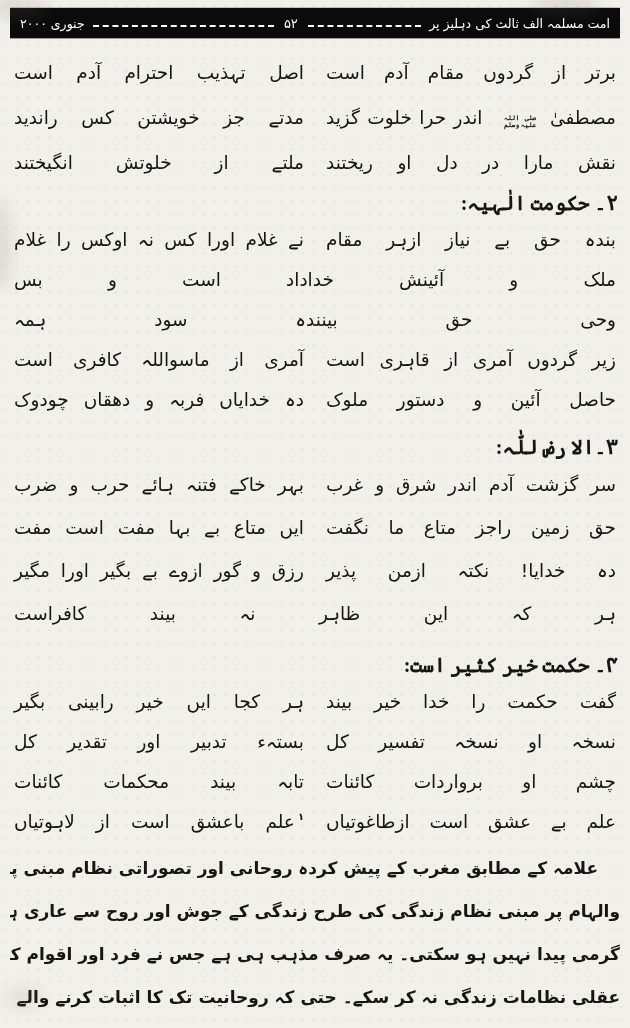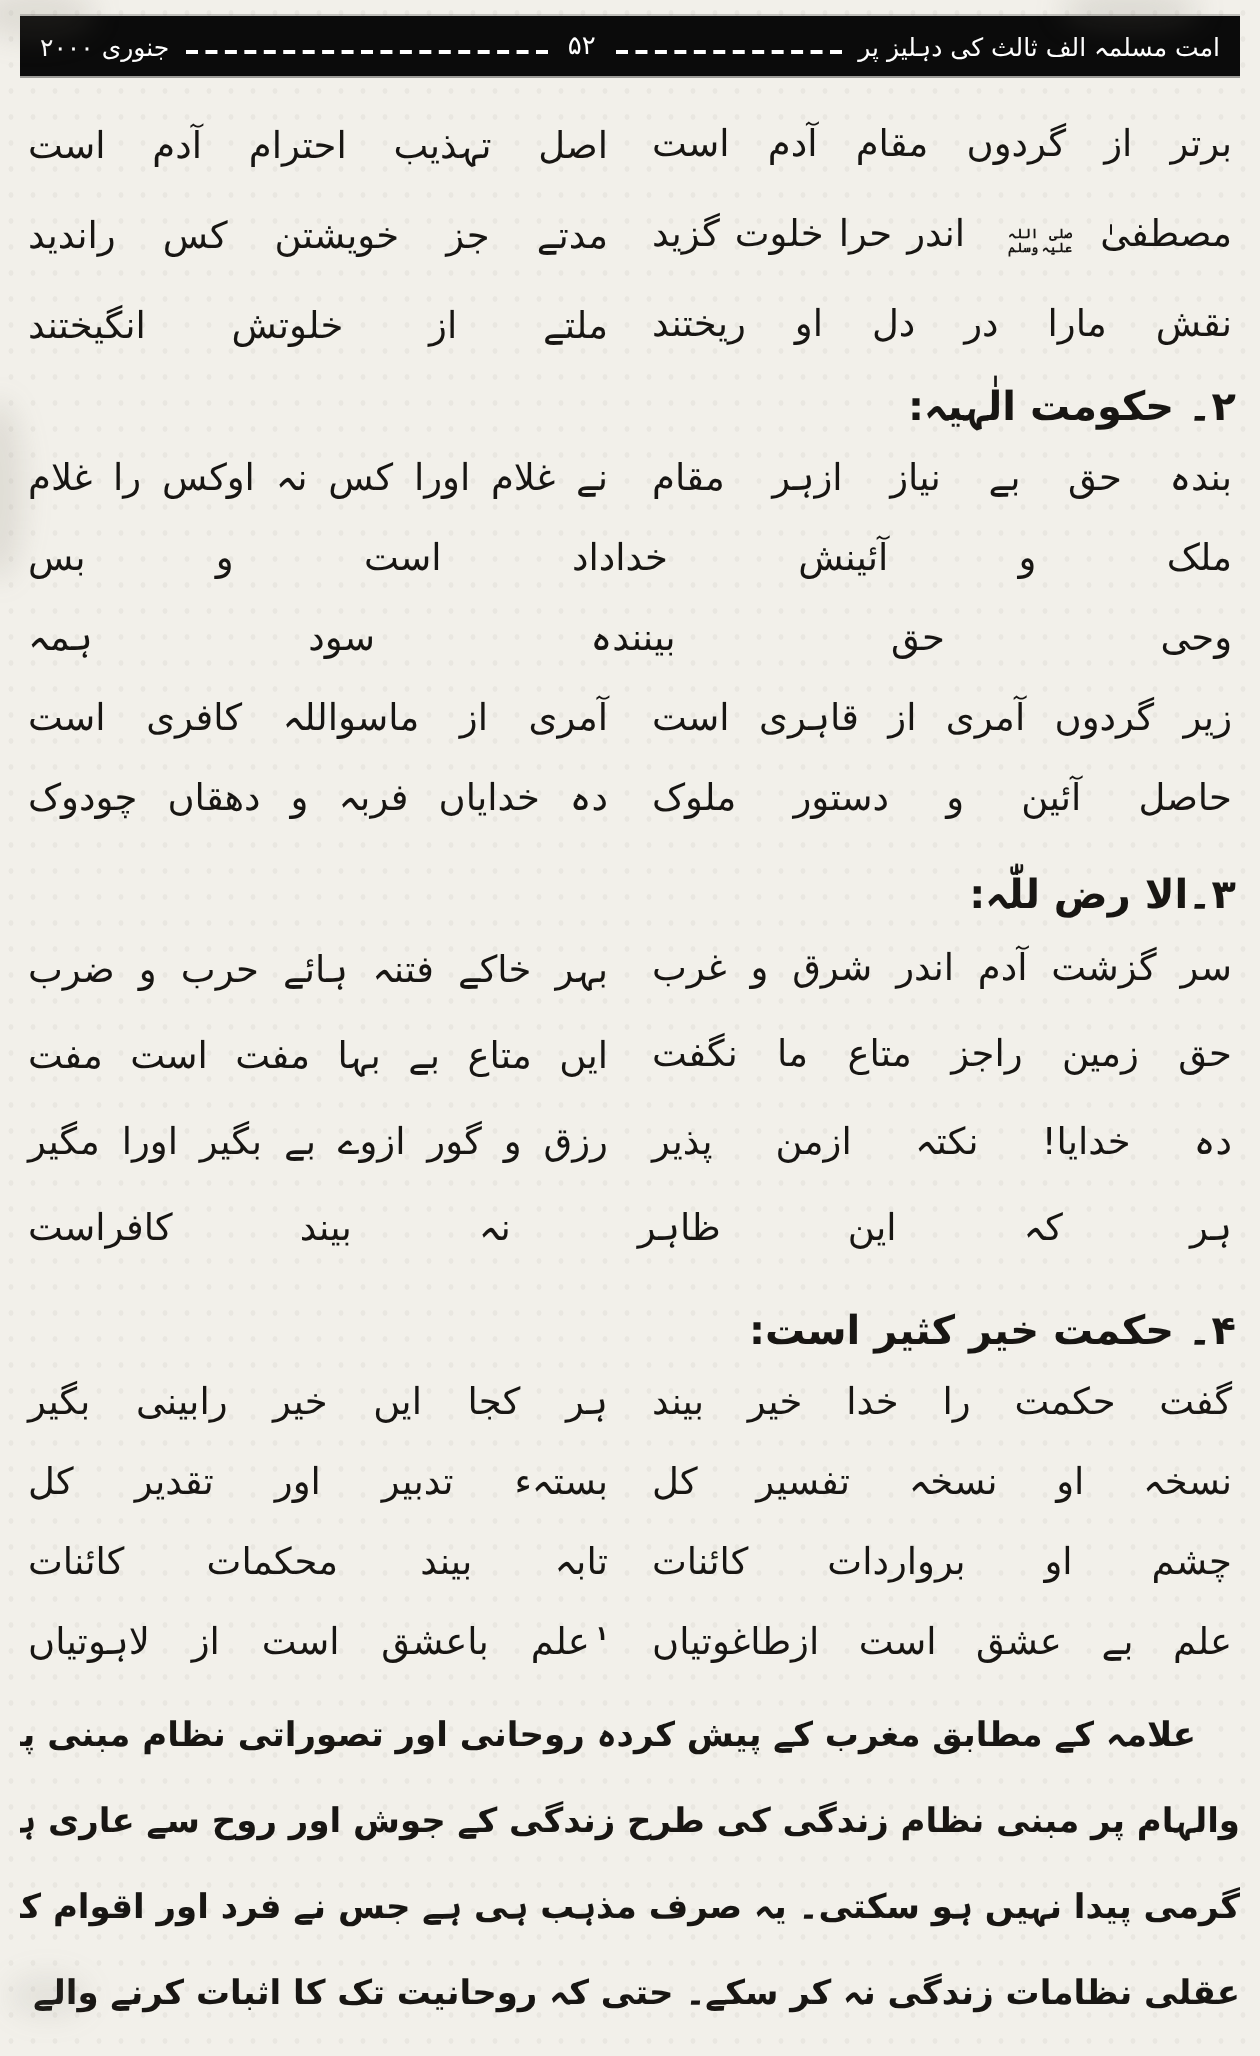--- a/index.html
+++ b/index.html
@@ -36,21 +36,21 @@
   .section{padding:0 4px;}
   .sec0{margin-top:12px;}
   .sec0 .row{height:45px;}
   .sec1 .row{height:40px;}
   .sec2 .row{height:43px;}
   .sec3 .row{height:40px;}
   .row{display:flex;gap:22px;align-items:center;font-size:18.5px;}
   .hem{flex:1;min-width:0;text-align:justify;text-align-last:justify;white-space:nowrap;}
   .sec-heading{
     font-size:20px;font-weight:bold;text-align:right;
-    line-height:28px;margin:4px 2px 2px 0;
+    line-height:28px;margin:4px 2px 2px 0;font-family:Liberation Serif, serif;
   }
   .h3m{margin-top:14px;}
   .h4m{margin-top:16px;}
 
   .saw{display:inline-block;vertical-align:-3px;line-height:6.5px;text-align:center;margin:0 14px;font-family:Liberation Serif, serif;}
   .saw span{display:block;font-size:6.5px;font-weight:bold;white-space:nowrap;}
   .note-sup{font-size:10px;vertical-align:super;margin-left:3px;font-weight:bold;}
 
   
   .prose{margin-top:6px;font-weight:bold;}

